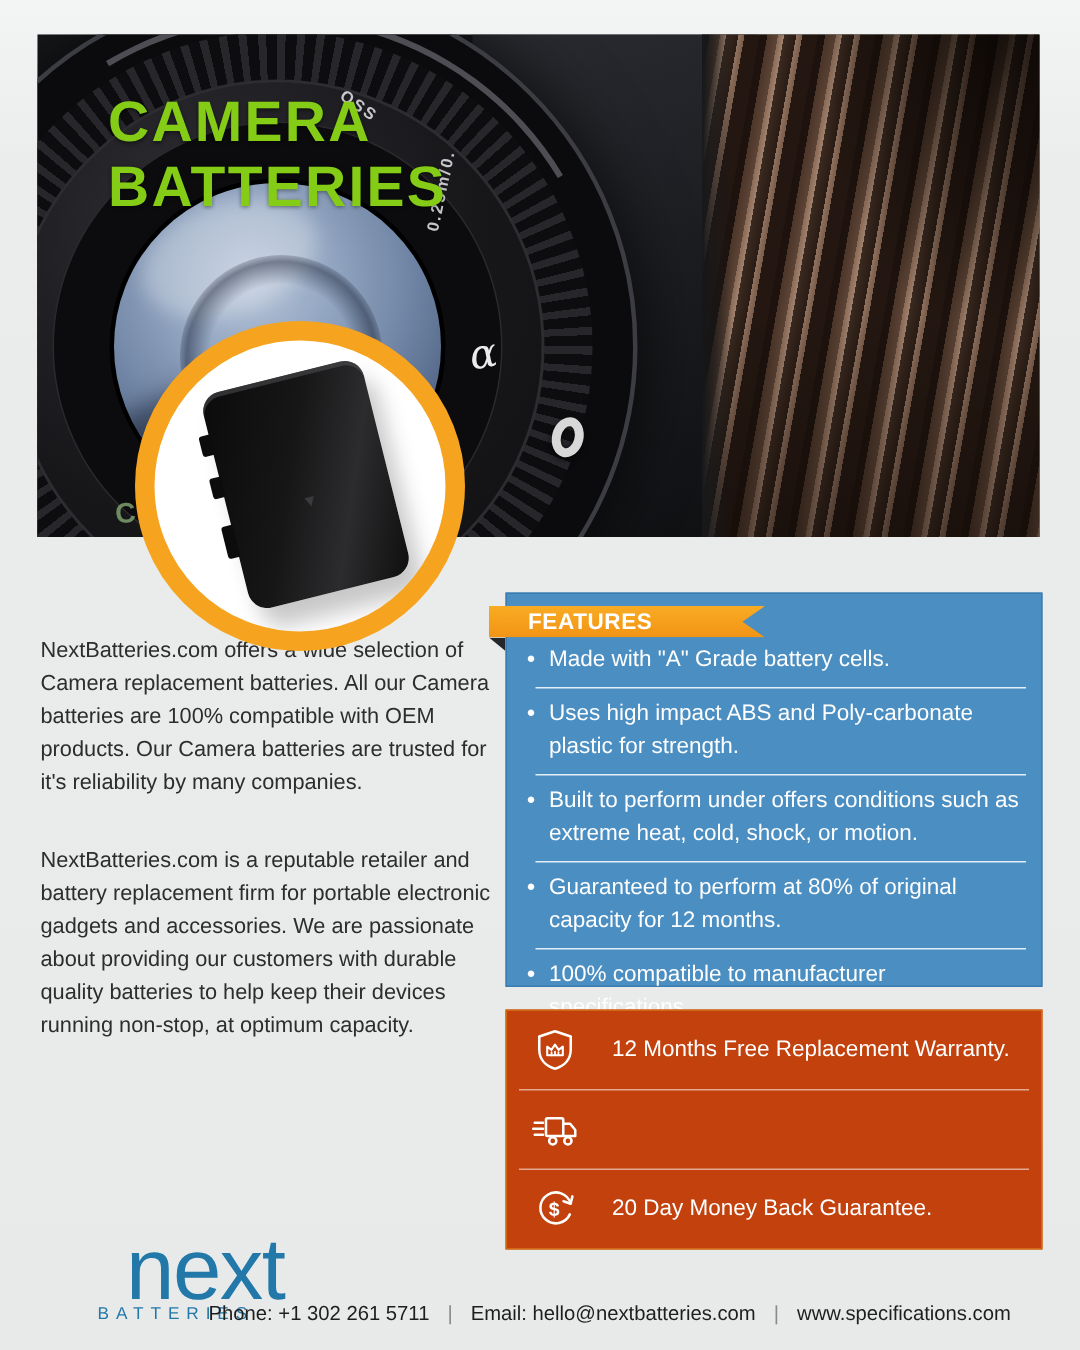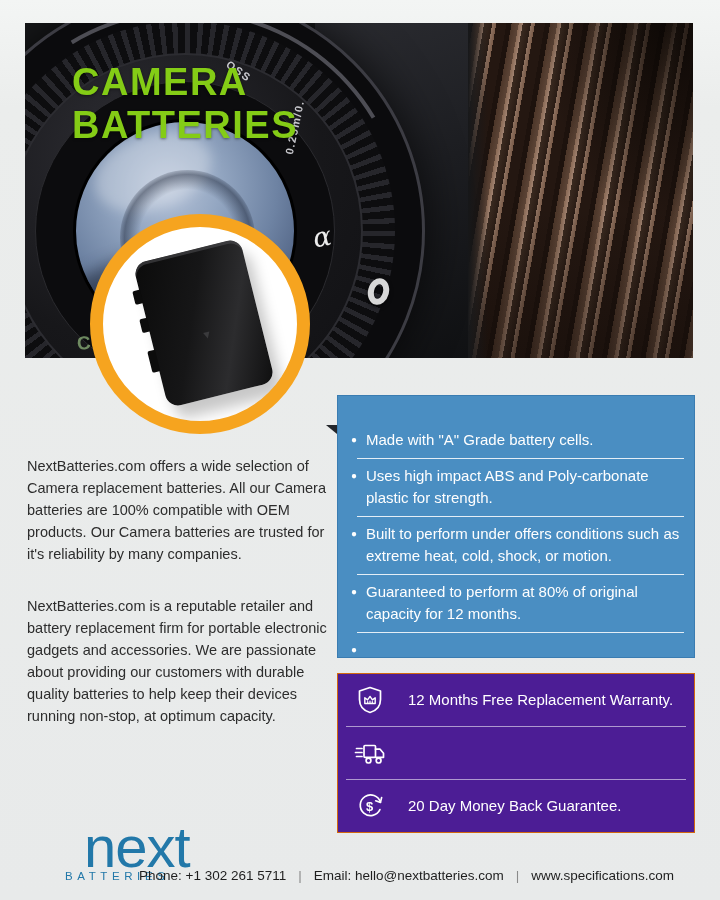--- a/index.html
+++ b/index.html
@@ -81,42 +81,42 @@
   .batt-body { position:absolute; inset:0; border-radius:13px;
           background:linear-gradient(112deg, #0b0b0b 0%, #161617 42%, #2c2c2e 70%, #161617 92%, #0e0e0e 100%);
           box-shadow:inset 0 3px 0 rgba(80,80,84,.55), 6px 14px 14px rgba(0,0,0,.22); }
   .batt-tab { position:absolute; left:-7px; width:8px; background:#0c0c0c; border-radius:2px 0 0 2px; }
   .tab1 { top:26px; height:14px; } .tab2 { top:55px; height:14px; } .tab3 { top:88px; height:22px; }
   .batt-glyph { position:absolute; left:50%; top:58%; transform:translate(-50%,-50%);
           color:#3a3a3c; font-size:11px; }
 
   
   .intro { position:absolute; left:27px; top:423px; width:306px; color:#2d2d2d;
-          font-size:14.5px; line-height:22px;margin-top:32px; }
+          font-size:14.5px; line-height:22px; }
   .intro p { margin-bottom:30px; }
 
   
   .features-box { position:absolute; left:337px; top:395px; width:358px; height:263px;
           background:#4a8ec2; border:1px solid #3a7cb1; }
   .ribbon { position:absolute; left:326px; top:404px; width:184px; height:21px; z-index:3;
           background:linear-gradient(#f9ab24,#f29414); color:#fff; font-weight:bold;
           font-size:15px; line-height:21px; padding-left:26px; letter-spacing:.4px;
           clip-path:polygon(0 0, 100% 0, calc(100% - 15px) 50%, 100% 100%, 0 100%); }
   .ribbon-fold { position:absolute; left:326px; top:425px; width:11px; height:9px; z-index:2;
           background:#23262b; clip-path:polygon(0 0, 100% 0, 100% 100%); }
   .features-list { position:absolute; left:0; top:0; width:100%; padding-top:30px;
           list-style:none; }
   .feature-item { display:flex; padding:3px 8px 4px 13px; color:#fefefe;
           font-size:15px; line-height:22px; }
   .feature-item .dot { width:15px; flex:none; font-size:10px; line-height:22px; }
   .fsep { height:1px; background:rgba(255,255,255,.85); margin:3px 10px 3px 19px; }
 
   
   .benefits-box { position:absolute; left:337px; top:673px; width:358px; height:160px;
-          background:#4c1d95; border:1px solid #d2680f; display:flex; flex-direction:column; }
+          background:#c2410c; border:1px solid #d2680f; display:flex; flex-direction:column; }
   .benefit-row { flex:1; display:flex; align-items:center; padding:6px 8px 6px 16px;
           color:#fff; font-size:15px; line-height:22px; }
   .benefit-icon { width:32px; height:32px; flex:none; margin-right:22px; }
   .bsep { height:1px; background:rgba(255,255,255,.55); margin:0 8px; flex:none; }
 
   
   .footer-logo { position:absolute; left:63px; top:826px; color:#2278a9; }
   .logo-top { font-size:58px; line-height:42px; letter-spacing:-1px;margin-left:21px; }
   .logo-bottom { font-size:11.5px; letter-spacing:4.6px; margin-top:2px; margin-left:2px; }
   .contact { position:absolute; left:139px; top:868px; display:flex; gap:12px;
@@ -185,23 +185,25 @@
         <span>Built to perform under offers conditions such as extreme heat, cold, shock, or motion.</span>
       </li>
       <div class="fsep"></div>
       <li class="feature-item">
         <span class="dot">●</span>
         <span>Guaranteed to perform at 80% of original capacity for 12 months.</span>
       </li>
       <div class="fsep"></div>
       <li class="feature-item">
         <span class="dot">●</span>
+        <span>100% compatible to manufacturer specifications.</span>
       </li>
     </ul>
   </div>
+  <div class="ribbon">FEATURES</div>
   <div class="ribbon-fold"></div>
 
   <div class="benefits-box">
     <div class="benefit-row">
       <svg class="benefit-icon" viewBox="0 0 32 32">
         <g stroke="#ffffff" stroke-width="1.7" fill="none" stroke-linejoin="round" stroke-linecap="round">
           <path d="M16 3.5 L26.5 7 V15.5 C26.5 22.5 22 26.8 16 28.5 C10 26.8 5.5 22.5 5.5 15.5 V7 Z"></path>
           <path d="M10.8 19.5 V13.8 L13.6 15.9 L16 12.4 L18.4 15.9 L21.2 13.8 V19.5 Z" stroke-width="1.4"></path>
           <path d="M13.7 19.5 v-2 M16 19.5 v-2.4 M18.3 19.5 v-2" stroke-width="1.2"></path>
         </g>

